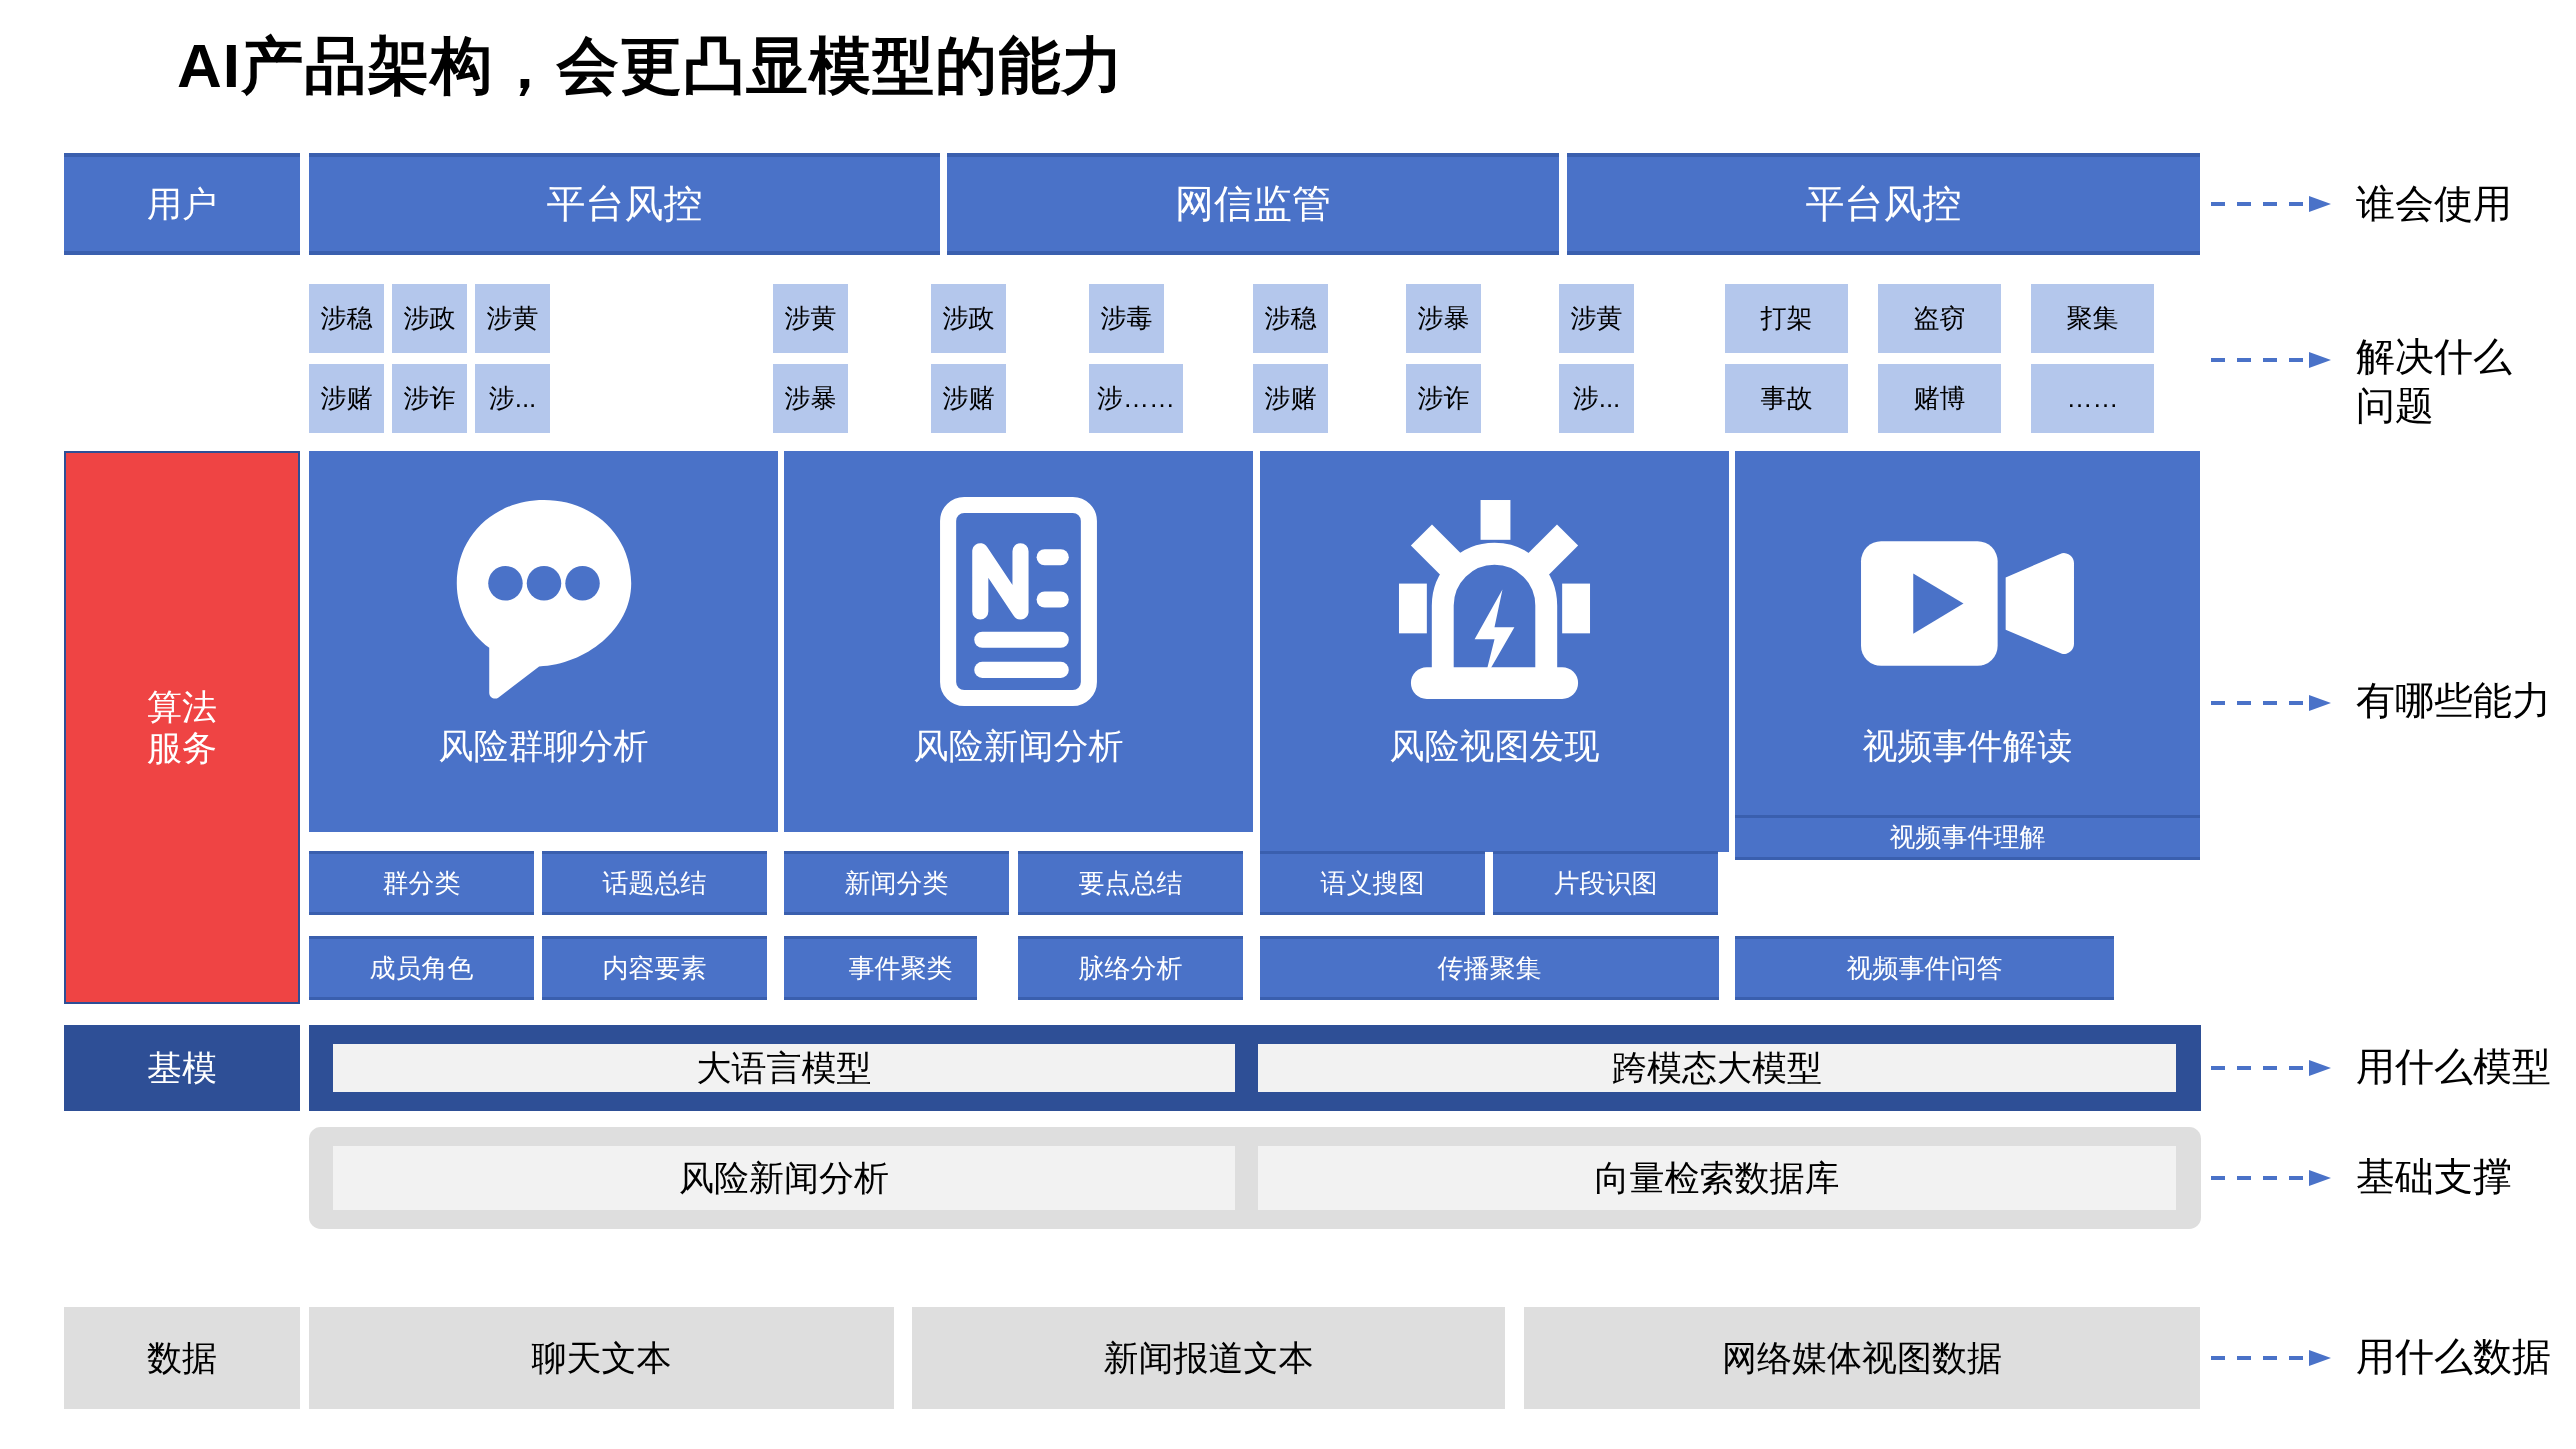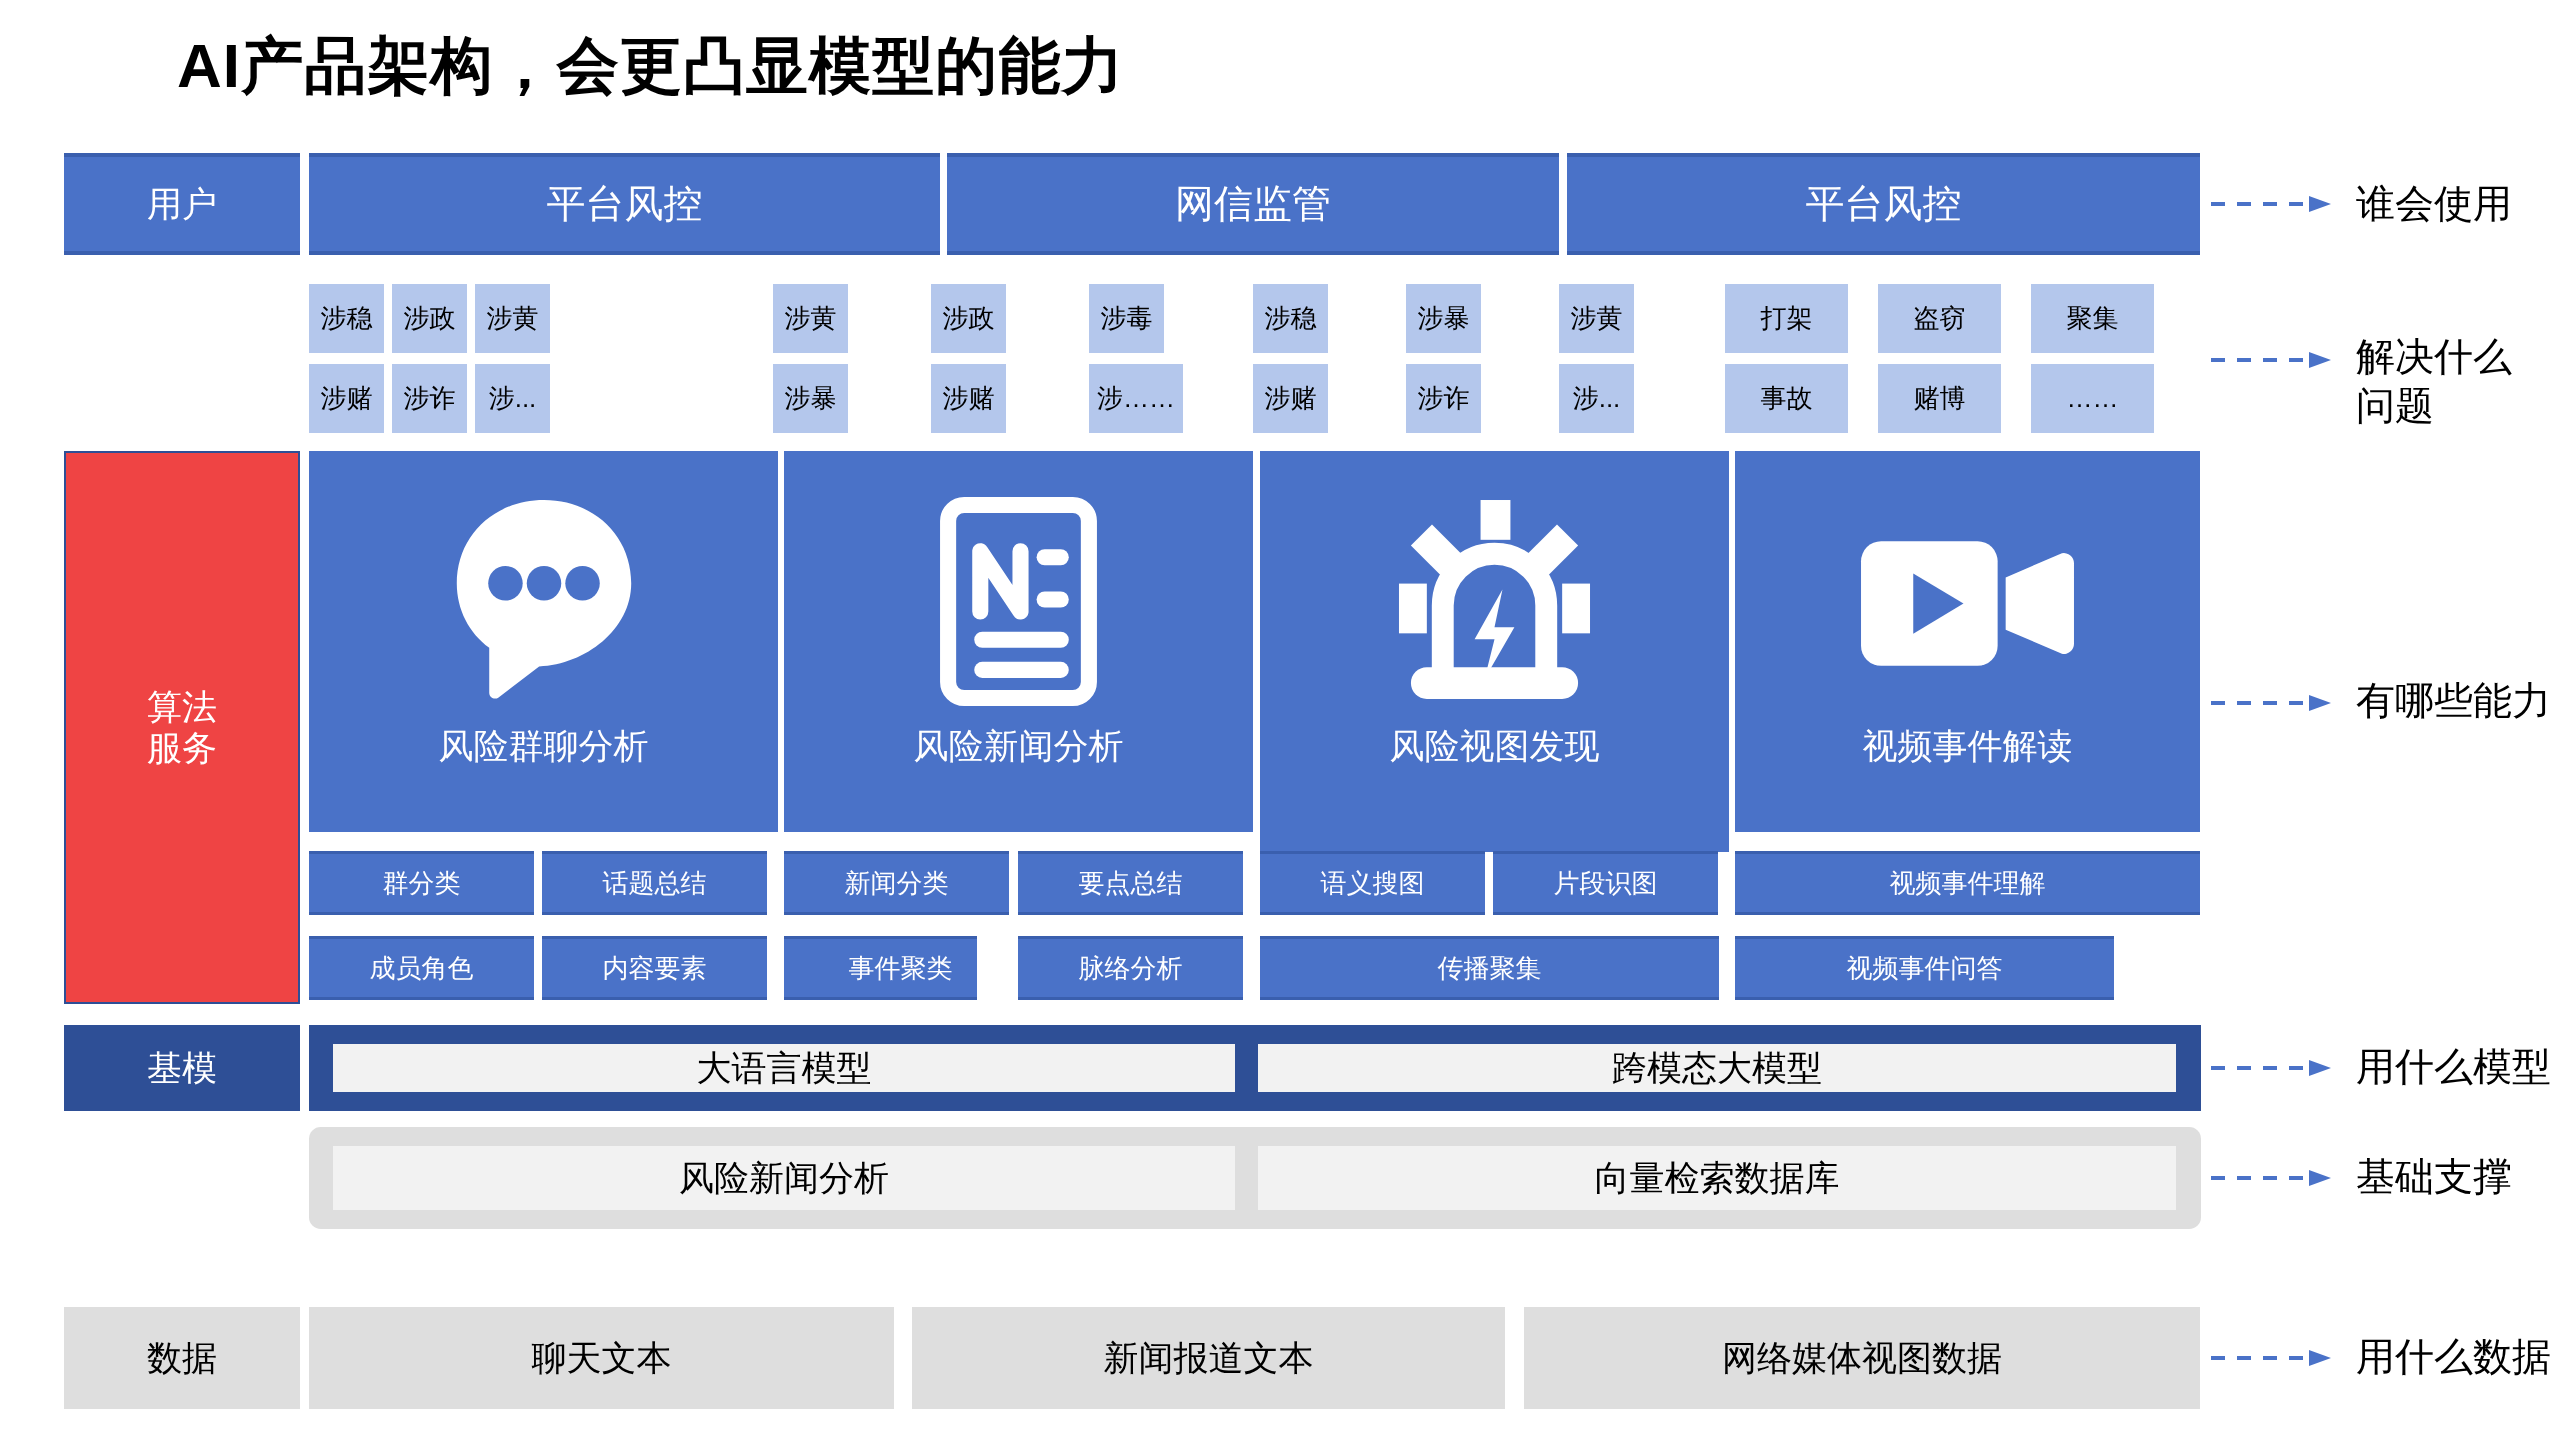--- a/index.html
+++ b/index.html
@@ -204,21 +204,21 @@
     </div>
     <div class="svc-name">视频事件解读</div>
   </div>
 
   <div class="cap-tag" style="left:309px;  top:851px; width:225px; height:64px;">群分类</div>
   <div class="cap-tag" style="left:542px; top:851px; width:225px; height:64px;">话题总结</div>
   <div class="cap-tag" style="left:784px; top:851px; width:225px; height:64px;">新闻分类</div>
   <div class="cap-tag" style="left:1018px; top:851px; width:225px; height:64px;">要点总结</div>
   <div class="cap-tag" style="left:1260px; top:851px; width:225px; height:64px;">语义搜图</div>
   <div class="cap-tag" style="left:1493px; top:851px; width:225px; height:64px;">片段识图</div>
-  <div class="cap-tag" style="left:1735px; top:851px; width:465px; height:64px;text-align:center;">视频事件理解</div>
+  <div class="cap-tag" style="left:1735px; top:815px; width:465px; height:45px;text-align:center;">视频事件理解</div>
 
   <div class="cap-tag" style="left:309px;  top:936px; width:225px; height:64px;">成员角色</div>
   <div class="cap-tag" style="left:542px; top:936px; width:225px; height:64px;">内容要素</div>
   <div class="cap-tag" style="left:784px; top:936px; width:193px; height:64px;padding-left:40px;">事件聚类</div>
   <div class="cap-tag" style="left:1018px; top:936px; width:225px; height:64px;">脉络分析</div>
   <div class="cap-tag" style="left:1260px; top:936px; width:459px; height:64px;">传播聚集</div>
   <div class="cap-tag" style="left:1735px; top:936px; width:379px; height:64px;">视频事件问答</div>
 
   <div class="lbl base-label" style="left:64px; top:1025px; width:236px; height:86px;">基模</div>
 

